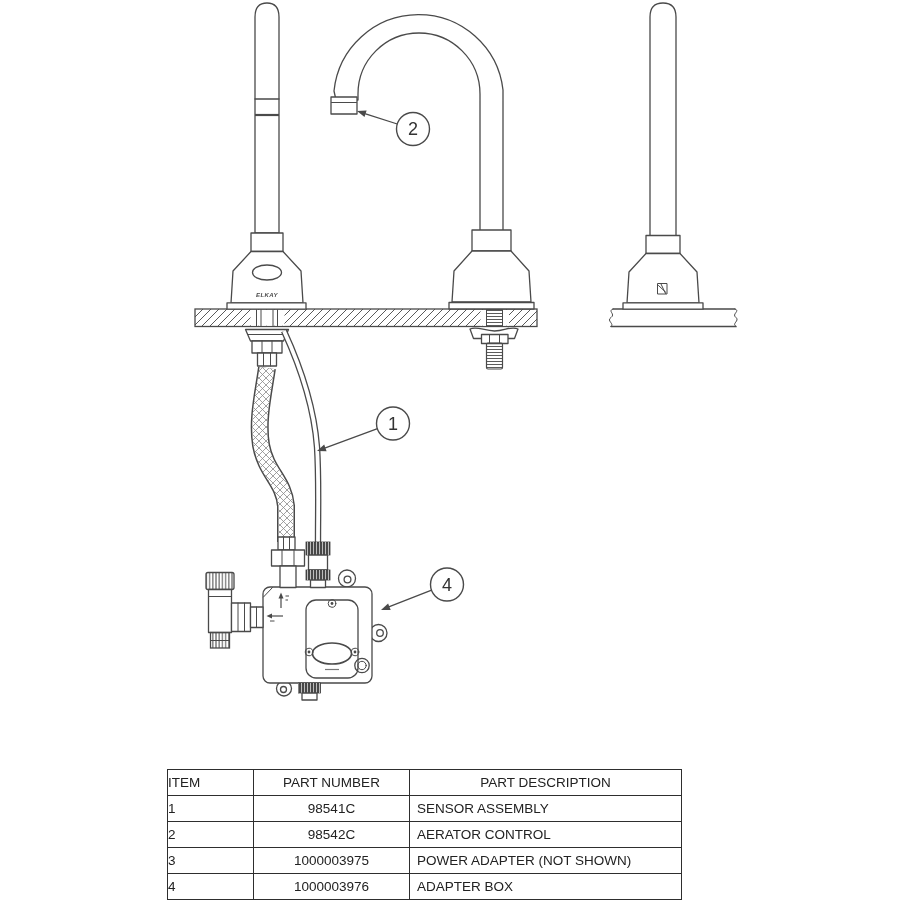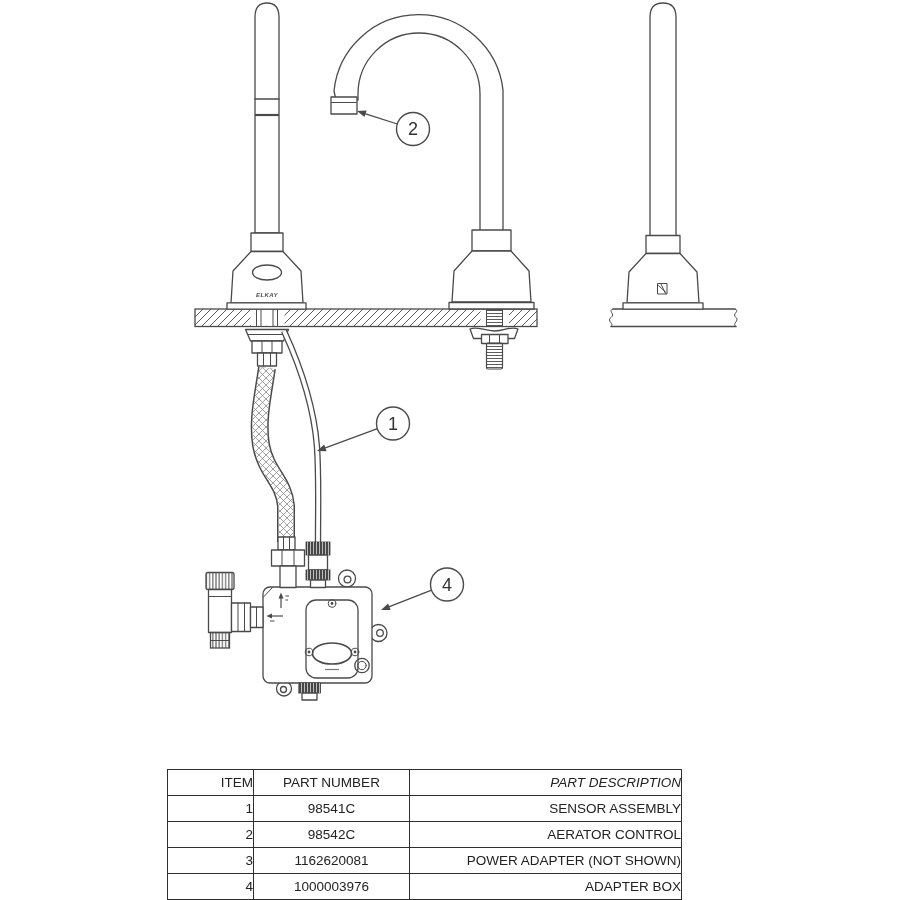--- a/index.html
+++ b/index.html
@@ -15,24 +15,24 @@
   .callout-text{font:400 18px "Liberation Sans",sans-serif;fill:#333;text-anchor:middle;}
   .brand-text{font:italic 700 6px "Liberation Sans",sans-serif;fill:#4a4a4a;
               text-anchor:middle;letter-spacing:.4px;}
   .arrowhead{fill:#4a4a4a;stroke:none;}
   
   .parts-table-wrap{position:absolute;left:167px;top:769px;width:511px;}
   table.parts-table{border-collapse:collapse;width:100%;table-layout:fixed;
                     font-size:13.5px;color:#222;}
   .parts-table th,.parts-table td{border:1.5px solid #2e2e2e;height:25px;
                     padding:0;font-weight:400;white-space:nowrap;overflow:hidden;}
-  .parts-table .c-item{width:85px;text-align:right;}
+  .parts-table .c-item{width:85px;text-align:left;}
   .parts-table .c-pn{width:155px;text-align:center;margin-top:42px;}
-  .parts-table .c-desc{width:271px;text-align:right;padding-left:7px;}
-  .parts-table th.c-desc{text-align:right;padding-left:0;font-style:italic;}
+  .parts-table .c-desc{width:271px;text-align:left;padding-left:7px;}
+  .parts-table th.c-desc{text-align:center;padding-left:0;}
 </style>
 </head>
 <body>
 
 <div class="page">
 
 <svg class="diagram-svg" width="900" height="900" viewBox="0 0 900 900">
   <defs>
     <pattern id="hatch" patternUnits="userSpaceOnUse" width="8" height="8">
       <path d="M-1,9 L9,-1" stroke="#5a5a5a" stroke-width="1"></path>
@@ -227,21 +227,21 @@
         <td class="c-pn">98541C</td>
         <td class="c-desc">SENSOR ASSEMBLY</td>
       </tr>
       <tr>
         <td class="c-item">2</td>
         <td class="c-pn">98542C</td>
         <td class="c-desc">AERATOR CONTROL</td>
       </tr>
       <tr>
         <td class="c-item">3</td>
-        <td class="c-pn">1162620081</td>
+        <td class="c-pn">1000003975</td>
         <td class="c-desc">POWER ADAPTER (NOT SHOWN)</td>
       </tr>
       <tr>
         <td class="c-item">4</td>
         <td class="c-pn">1000003976</td>
         <td class="c-desc">ADAPTER BOX</td>
       </tr>
     </tbody>
   </table>
 </div>

